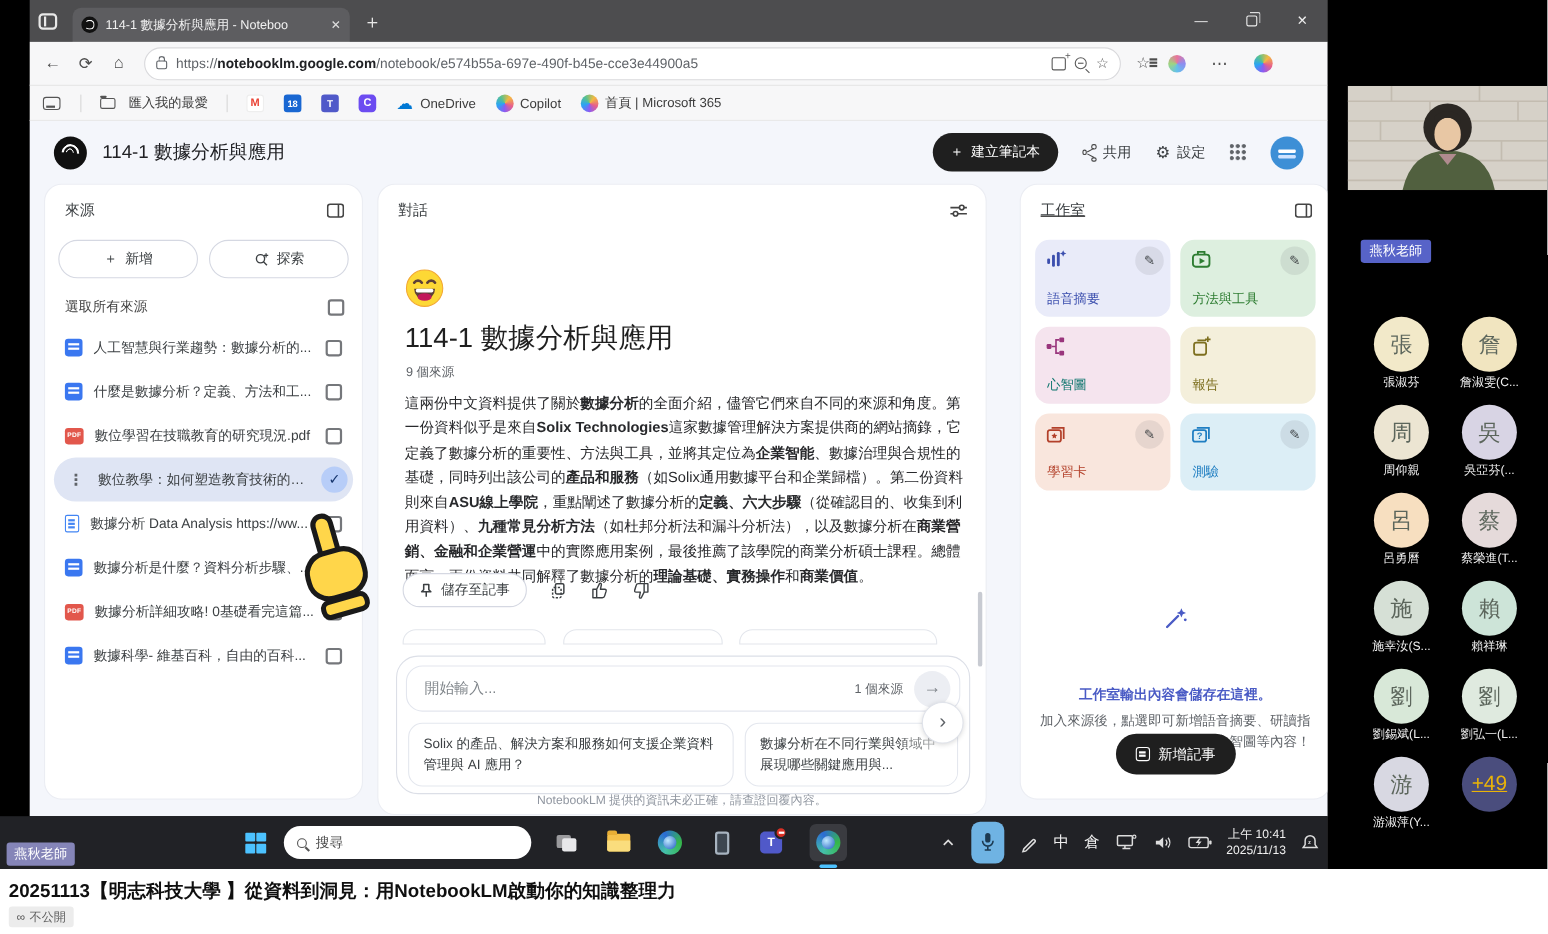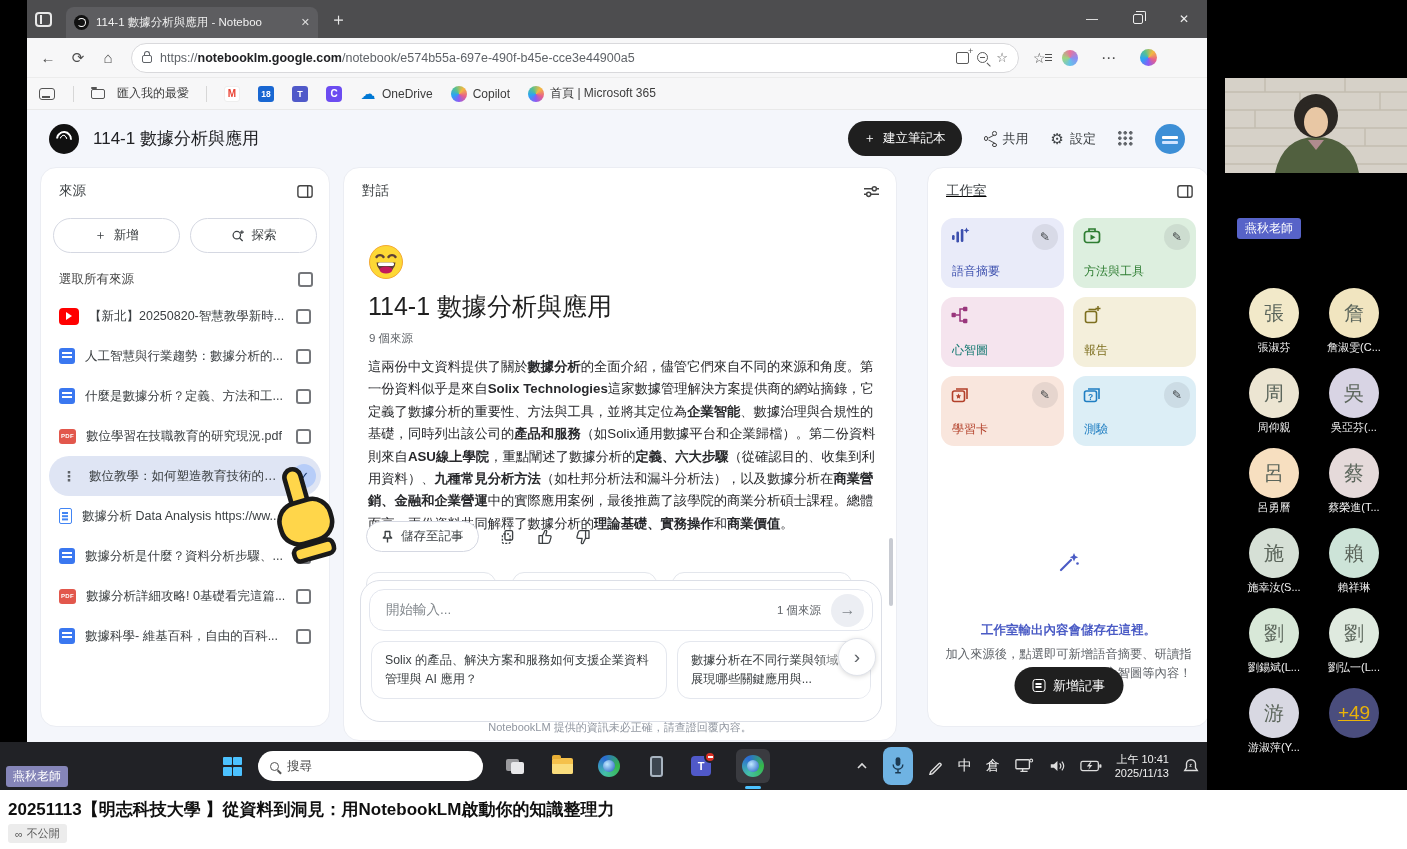--- a/index.html
+++ b/index.html
@@ -101,21 +101,21 @@
   .chat-panel{left:316px;top:57px;width:554px;height:574px;overflow:hidden;}
   .emoji{position:absolute;left:24px;top:76px;}
   .chat-title{position:absolute;left:24px;top:122px;font-size:25px;color:#1f1f1f;font-weight:400;}
   .src-count{position:absolute;left:25px;top:163px;font-size:11.5px;color:#5f6368;}
   .summary{position:absolute;left:24px;top:188px;width:508px;font-size:13.3px;line-height:22.4px;color:#28292c;}
   .summary b{font-weight:700;margin-top:11px;}
   .save-row{position:absolute;left:22px;top:353px;display:flex;align-items:center;gap:20px;}
   .save-btn{height:31px;border:1px solid #d5d8e2;border-radius:16px;display:flex;align-items:center;gap:7px;padding:0 14px;font-size:12.5px;color:#3c4043;background:#fff;}
   .fb-ico{color:#444;display:flex;}
   .peek{position:absolute;top:404px;height:14px;background:#fff;border:1px solid #e3e6ec;border-radius:12px 12px 0 0;}
-  .input-wrap{position:absolute;left:16px;top:412px;width:522px;height:142px;background:#fff;border:1px solid #dcdfe7;border-radius:20px;}
+  .input-wrap{position:absolute;left:16px;top:428px;width:522px;height:126px;background:#fff;border:1px solid #dcdfe7;border-radius:20px;}
   .input-row{margin:8px 8px 0;height:42px;border:1px solid #e3e6ee;border-radius:15px;display:flex;align-items:center;padding:0 8px 0 16px;gap:10px;}
   .placeholder{flex:1;font-size:13.5px;color:#80868b;}
   .src-chip{font-size:11.5px;color:#5f6368;}
   .send-btn{width:33px;height:33px;border-radius:50%;background:#eceef3;color:#80868b;display:flex;align-items:center;justify-content:center;font-size:16px;}
   .sugg-row{margin:10px 10px 0;display:flex;gap:10px;}
   .sugg{border:1px solid #e4e7ee;border-radius:13px;padding:9px 13px;font-size:12.3px;line-height:19px;color:#3c4043;background:#fff;}
   .sugg.one{width:296px;}
   .sugg.two{flex:1;position:relative;overflow:hidden;white-space:normal;}
   .sugg.two::after{content:"";position:absolute;right:0;top:0;width:55px;height:100%;background:linear-gradient(90deg,rgba(255,255,255,0),#fff);}
   .next-btn{position:absolute;left:494px;top:470px;width:38px;height:38px;border-radius:50%;background:#fff;border:1px solid #e0e3ea;box-shadow:0 1px 5px rgba(0,0,0,.15);display:flex;align-items:center;justify-content:center;font-size:19px;color:#5f6368;z-index:5;}
@@ -304,25 +304,20 @@
                 <path d="M14 1.5 v5 M11.5 4 h5" stroke="#3c4043" stroke-width="1.4"></path>
               </svg>
               <span>探索</span>
             </span>
         </div>
         <div class="select-all">
           <span>選取所有來源</span>
           <span class="cbx"></span>
         </div>
         <div id="source-list">
-            <div class="src-row">
-              <span class="sic youtube"></span>
-              <span class="stitle">【新北】20250820-智慧教學新時...</span>
-              <span class="cbx"></span>
-            </div>
             <div class="src-row">
               <span class="sic docblue"></span>
               <span class="stitle">人工智慧與行業趨勢：數據分析的...</span>
               <span class="cbx"></span>
             </div>
             <div class="src-row">
               <span class="sic docblue"></span>
               <span class="stitle">什麼是數據分析？定義、方法和工...</span>
               <span class="cbx"></span>
             </div>

